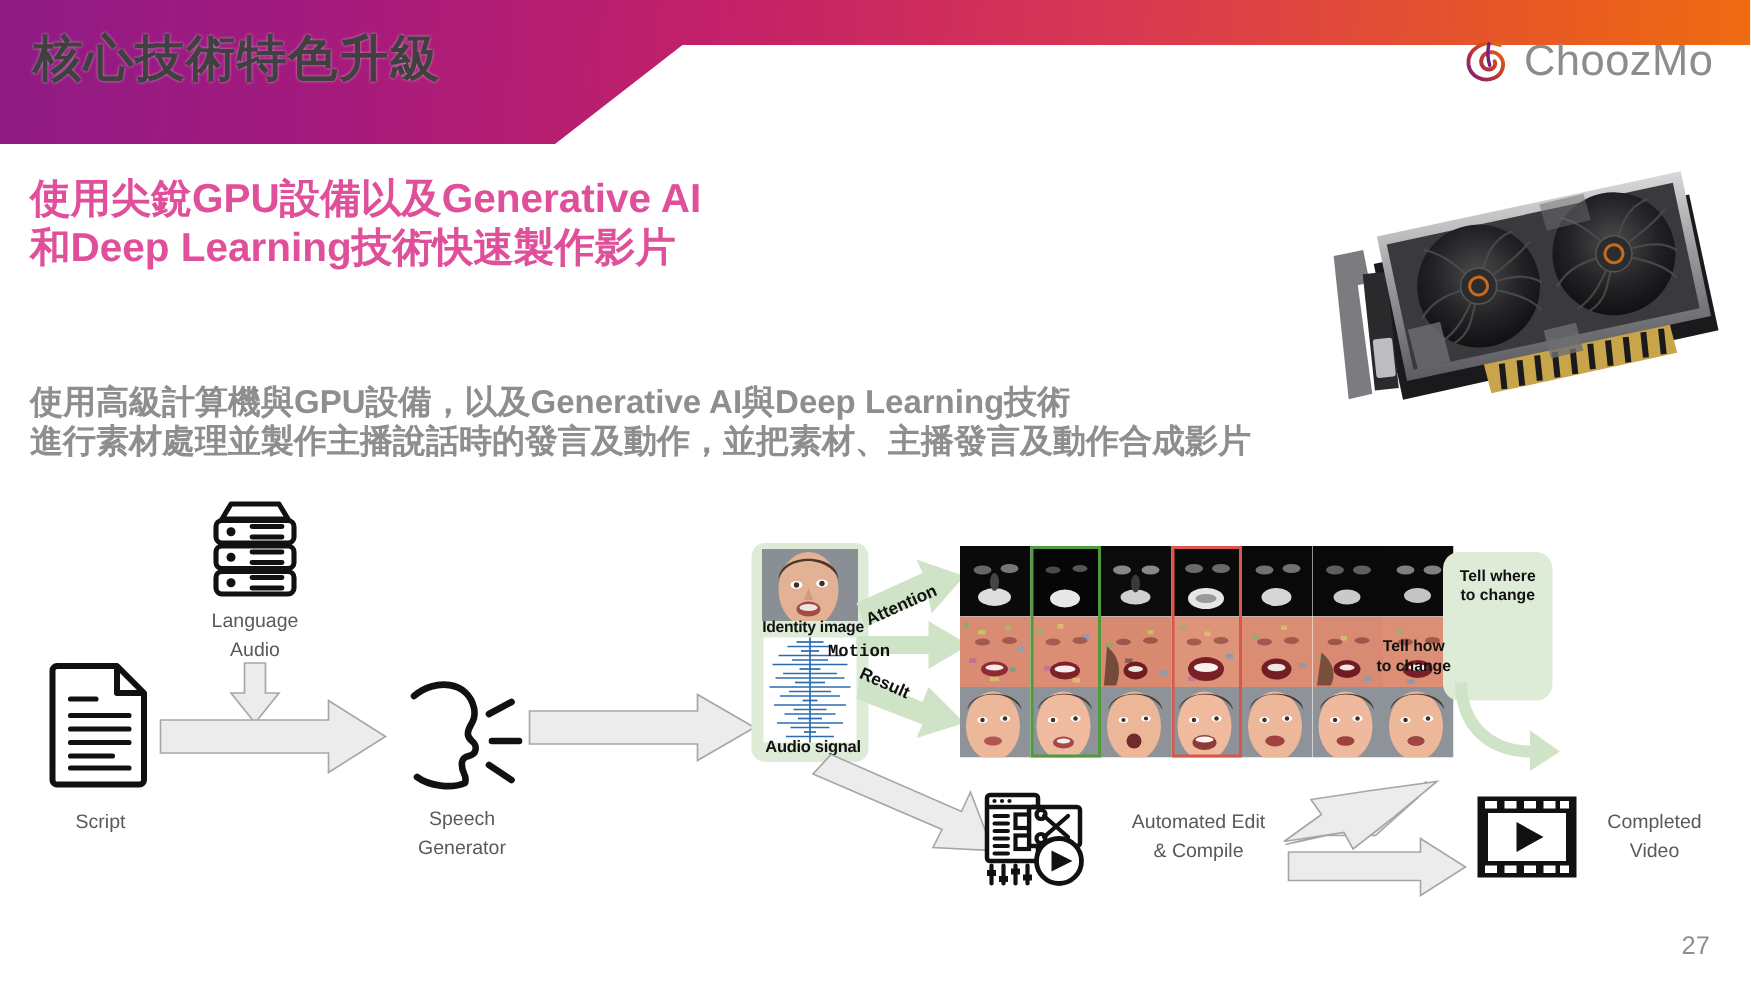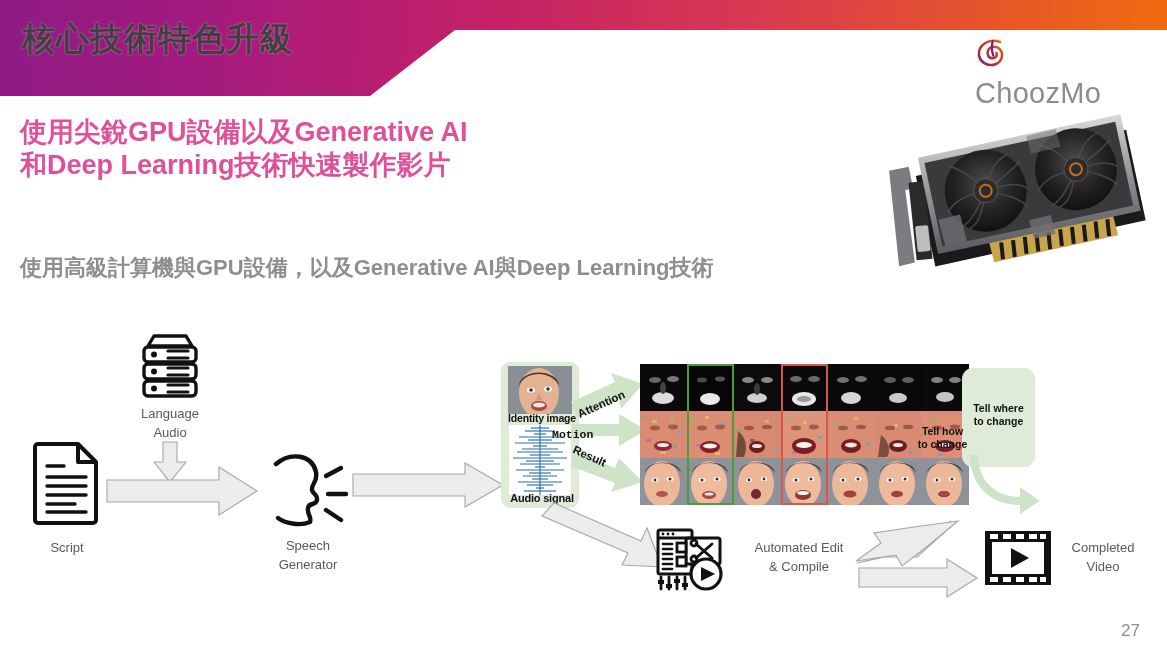--- a/index.html
+++ b/index.html
@@ -16,21 +16,21 @@
     background:linear-gradient(95deg,#8E1B84 0%,#A41A7E 18%,#C42167 42%,#D93A50 65%,#E85A22 88%,#EF6C10 100%);
     clip-path:polygon(0 0,1167px 0,1167px 30px,455px 30px,370px 96px,0 96px);
   }
   .header-title{
     position:absolute;left:22px;top:17px;
     font-size:33px;font-weight:bold;color:#404040;letter-spacing:1px;
     text-shadow:0 0 2px rgba(255,255,255,.55);
     white-space:nowrap;
   }
   
-  .logo{position:absolute;left:975px;top:36px;display:flex;align-items:flex-start;gap:7px;flex-direction:column;}
+  .logo{position:absolute;left:975px;top:24px;display:flex;align-items:flex-end;gap:7px;}
   .logo-mark{width:34px;height:34px;position:relative;}
   .logo-text{font-size:29px;color:#8C8C8C;letter-spacing:.3px;}
 
   
   .pink-head{
     position:absolute;left:20px;top:116px;
     font-size:27px;font-weight:bold;color:#E0509A;line-height:33px;white-space:nowrap;
   }
   .gray-sub{
     position:absolute;left:20px;top:255px;
@@ -106,20 +106,21 @@
     <span class="logo-text">ChoozMo</span>
   </div>
 
   <div class="pink-head">
     <div>使用尖銳GPU設備以及Generative AI</div>
     <div>和Deep Learning技術快速製作影片</div>
   </div>
 
   <div class="gray-sub">
     <div>使用高級計算機與GPU設備，以及Generative AI與Deep Learning技術</div>
+    <div>進行素材處理並製作主播說話時的發言及動作，並把素材、主播發言及動作合成影片</div>
   </div>
 
   <div class="gpu-wrap">
     <svg width="292" height="160" viewBox="0 0 292 160">
       <defs>
         <linearGradient id="shroud" x1="0" y1="0" x2="0" y2="1">
           <stop offset="0" stop-color="#d8d8da"></stop>
             <stop offset=".45" stop-color="#9a9a9e"></stop>
           <stop offset="1" stop-color="#5c5c60"></stop>
         </linearGradient>
@@ -587,21 +588,21 @@
     <div class="hl green"></div>
     <div class="hl red"></div>
   </div>
 
   <div class="callout"></div>
   <div class="icon-abs" style="left:962px;top:455px;">
     <svg width="80" height="60" viewBox="0 0 80 60">
       <path class="greenarrow" d="M16 0 C16 26 34 42 58 42 L58 32 L78 46 L58 59 L58 50 C28 50 8 30 8 0 z"></path>
     </svg>
   </div>
-  <div class="callout-t" style="left:962px;top:378px;margin-top:24px;">
+  <div class="callout-t" style="left:962px;top:378px;">
     <div>Tell where</div>
     <div>to change</div>
   </div>
   <div class="callout-t" style="left:906px;top:425px;">
     <div>Tell how</div>
     <div>to change</div>
   </div>
 
   <div class="icon-abs" style="left:540px;top:497px;">
     <svg width="130" height="80" viewBox="0 0 130 80">

